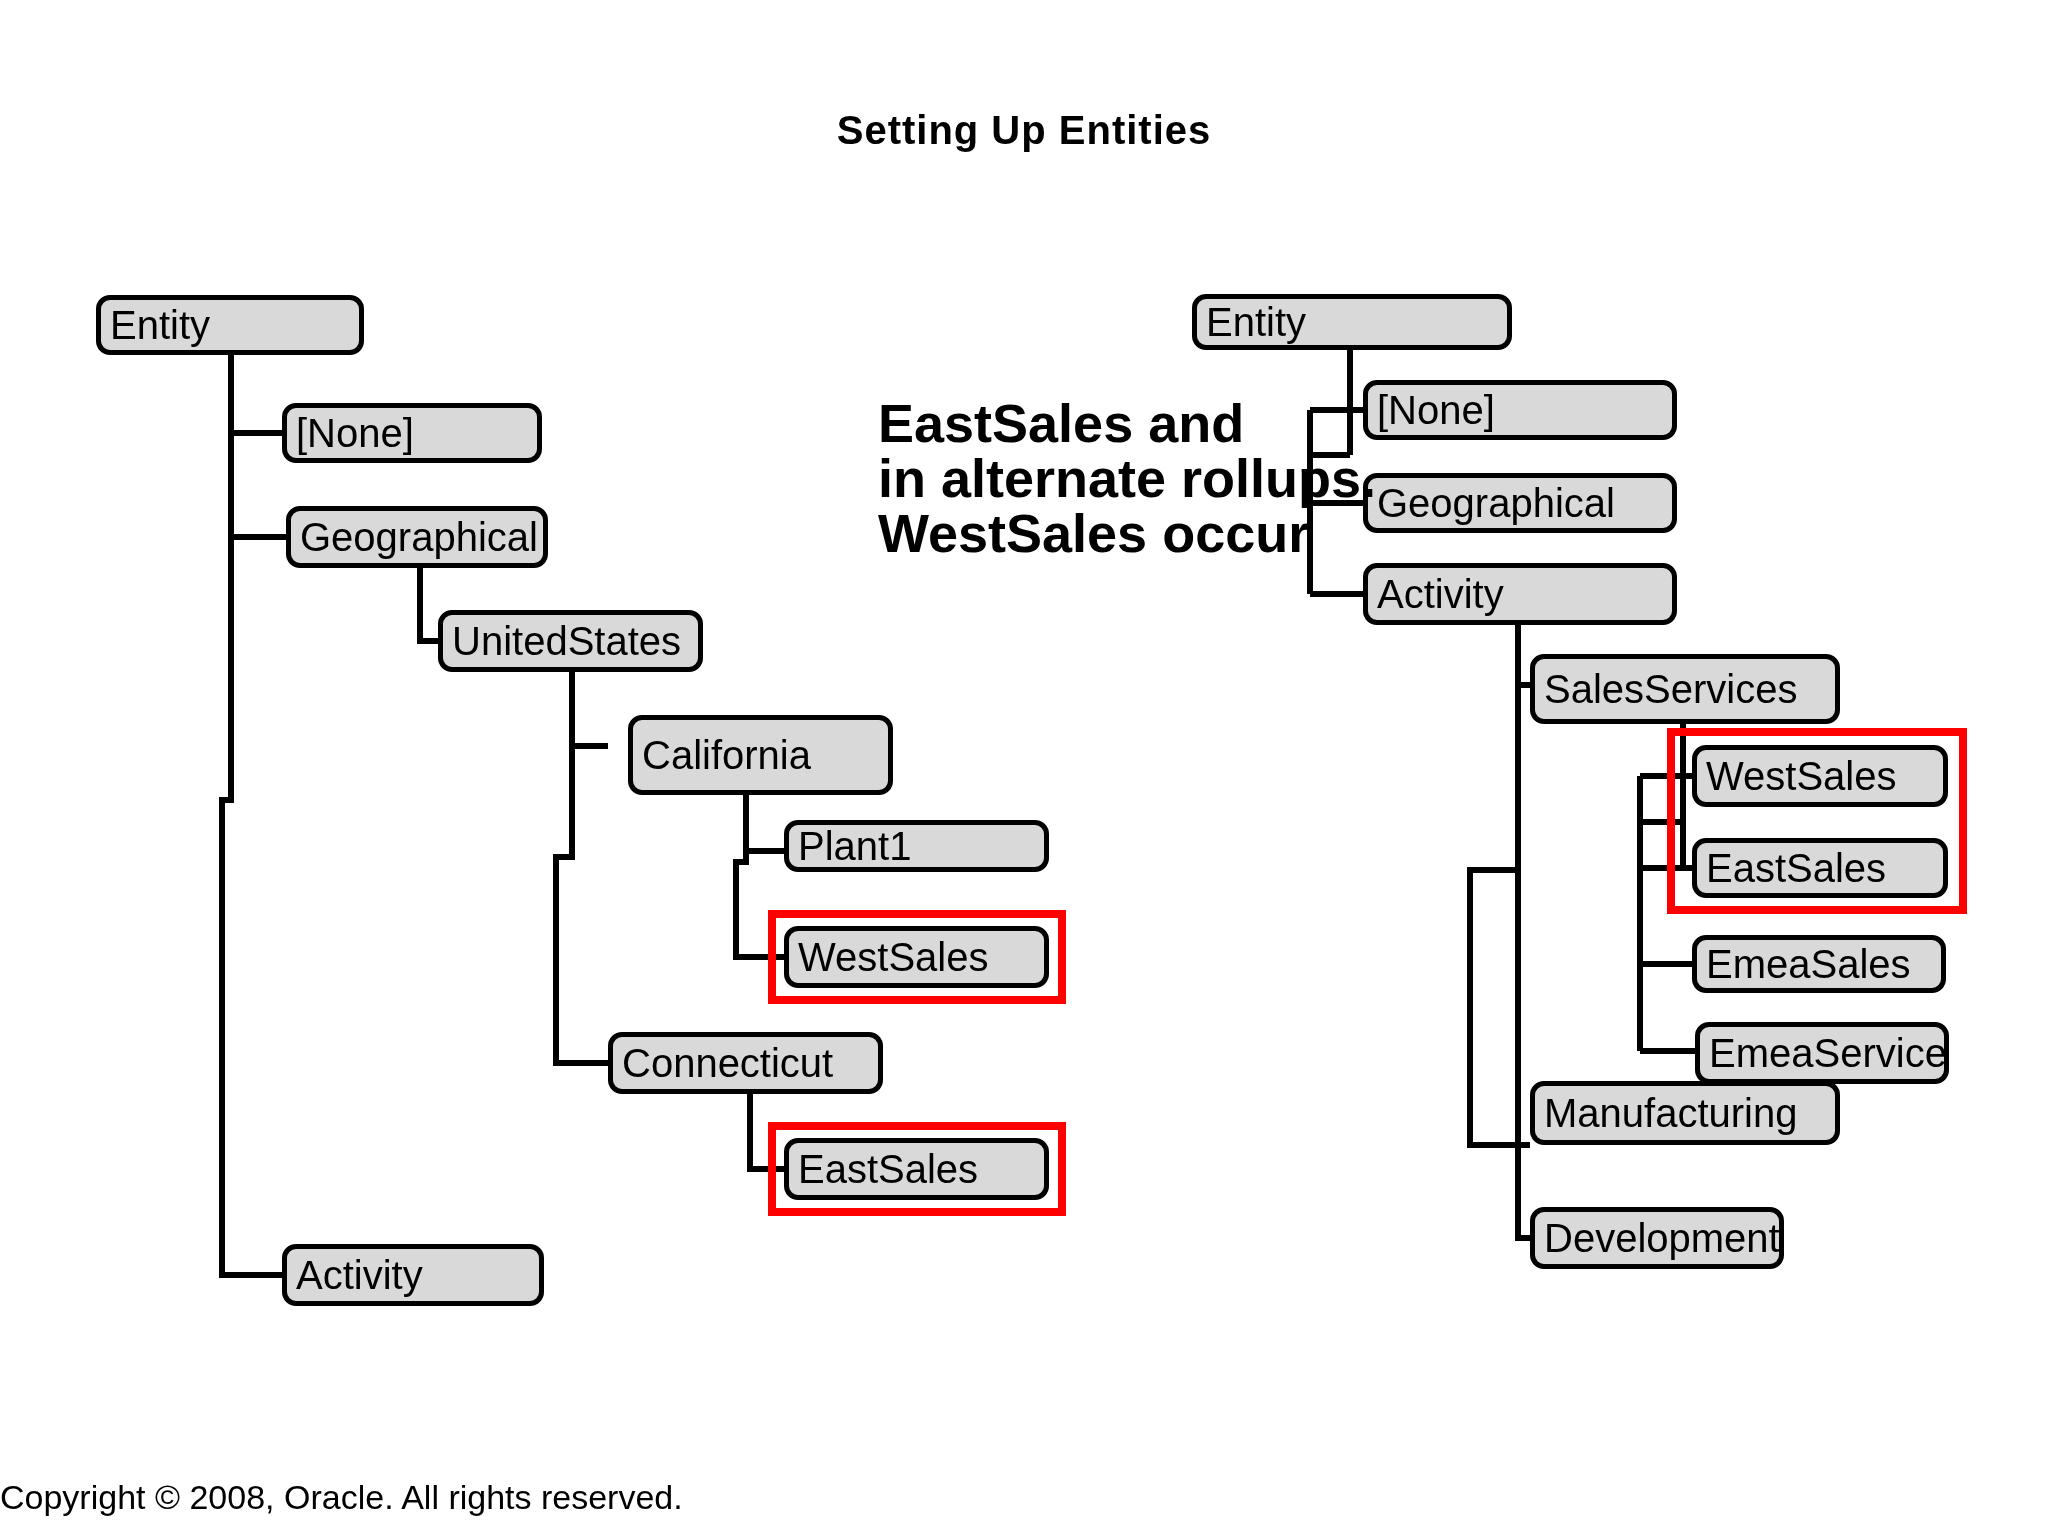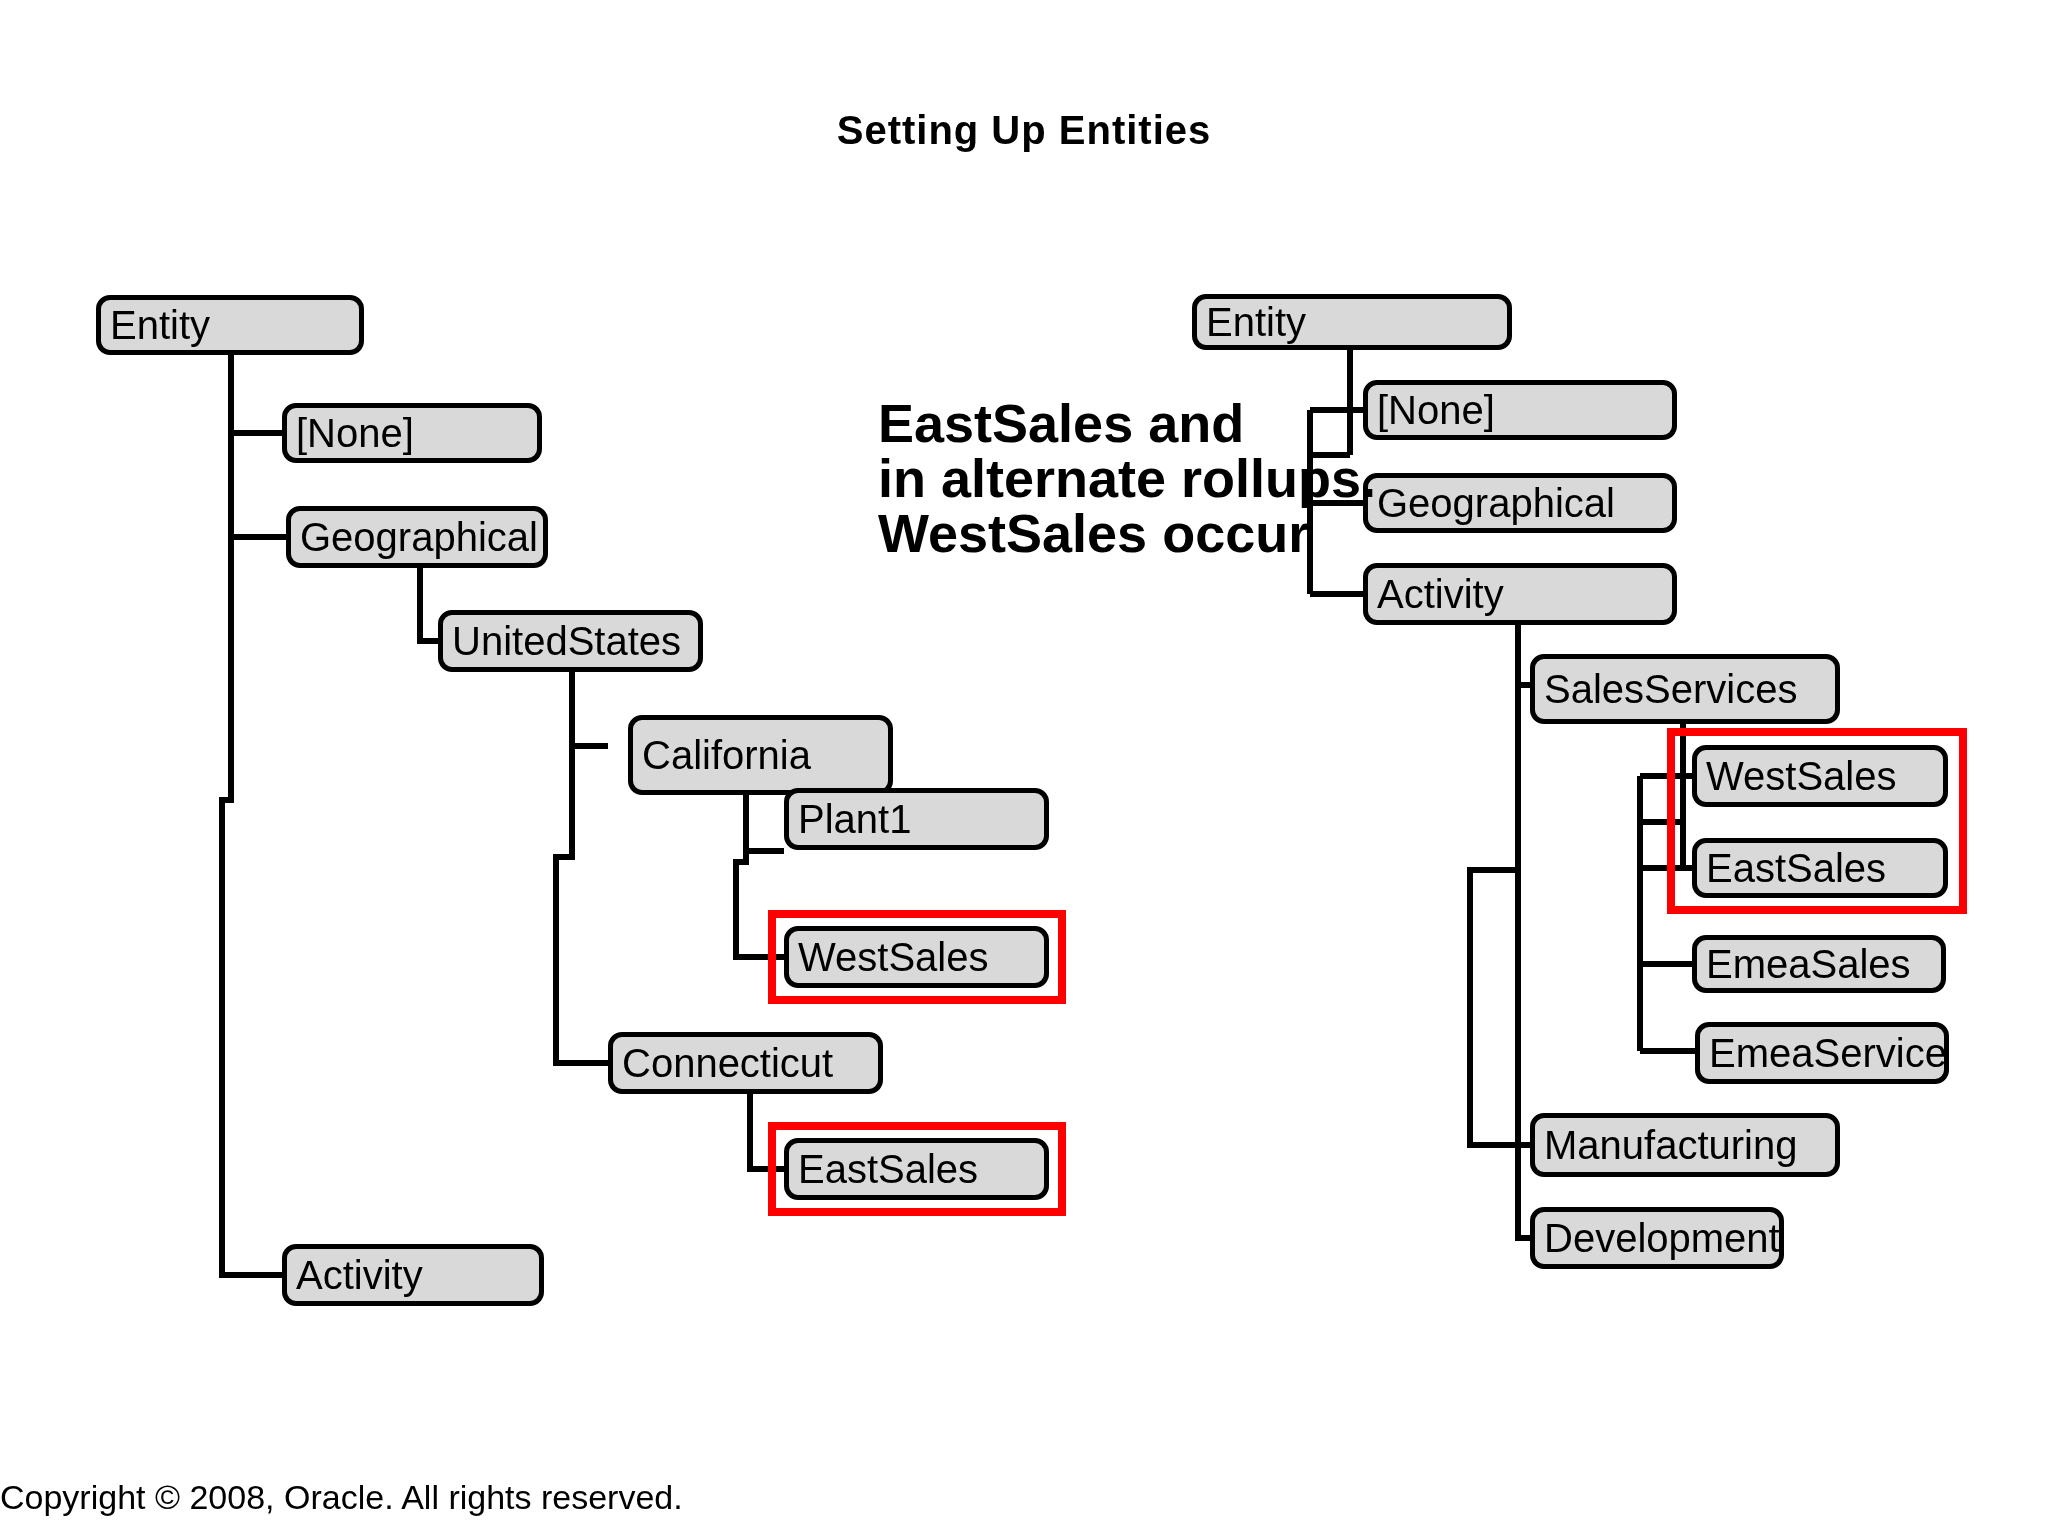--- a/index.html
+++ b/index.html
@@ -118,36 +118,36 @@
 
   <div class="highlight" style="left:768px; top:910px; width:298px; height:94px;"></div>
   <div class="highlight" style="left:768px; top:1122px; width:298px; height:94px;"></div>
   <div class="highlight" style="left:1667px; top:728px; width:300px; height:186px;"></div>
 
   <div class="node" style="left:96px;  top:295px;  width:268px; height:60px;">Entity</div>
   <div class="node" style="left:282px; top:403px;  width:260px; height:60px;">[None]</div>
   <div class="node" style="left:286px; top:506px;  width:262px; height:62px;">Geographical</div>
   <div class="node" style="left:438px; top:610px;  width:265px; height:62px;">UnitedStates</div>
   <div class="node" style="left:628px; top:715px;  width:265px; height:80px;">California</div>
-  <div class="node" style="left:784px; top:788px;  width:265px; height:62px;">Plant1</div>
+  <div class="node" style="left:784px; top:820px;  width:265px; height:52px;">Plant1</div>
   <div class="node" style="left:784px; top:926px;  width:265px; height:62px;">WestSales</div>
   <div class="node" style="left:608px; top:1032px; width:275px; height:62px;">Connecticut</div>
   <div class="node" style="left:784px; top:1138px; width:265px; height:62px;">EastSales</div>
   <div class="node" style="left:282px; top:1244px; width:262px; height:62px;">Activity</div>
 
   <div class="node" style="left:1192px; top:294px;  width:320px; height:56px;">Entity</div>
   <div class="node" style="left:1363px; top:380px;  width:314px; height:60px;">[None]</div>
   <div class="node" style="left:1363px; top:473px;  width:314px; height:60px;">Geographical</div>
   <div class="node" style="left:1363px; top:563px;  width:314px; height:62px;">Activity</div>
   <div class="node" style="left:1530px; top:654px;  width:310px; height:70px;">SalesServices</div>
   <div class="node" style="left:1692px; top:745px;  width:256px; height:62px;">WestSales</div>
   <div class="node" style="left:1692px; top:838px;  width:256px; height:60px;">EastSales</div>
   <div class="node" style="left:1692px; top:935px;  width:254px; height:58px;">EmeaSales</div>
   <div class="node" style="left:1695px; top:1022px; width:254px; height:62px;">EmeaService</div>
-  <div class="node" style="left:1530px; top:1113px; width:310px; height:64px;">Manufacturing</div>
+  <div class="node" style="left:1530px; top:1081px; width:310px; height:64px;">Manufacturing</div>
   <div class="node" style="left:1530px; top:1207px; width:254px; height:62px;">Development</div>
 
   <div class="annotation">
     <div>EastSales and</div>
     <div>in alternate rollups.</div>
     <div>WestSales occur</div>
   </div>
 
   <div class="copyright">Copyright © 2008, Oracle. All rights reserved.</div>
 

